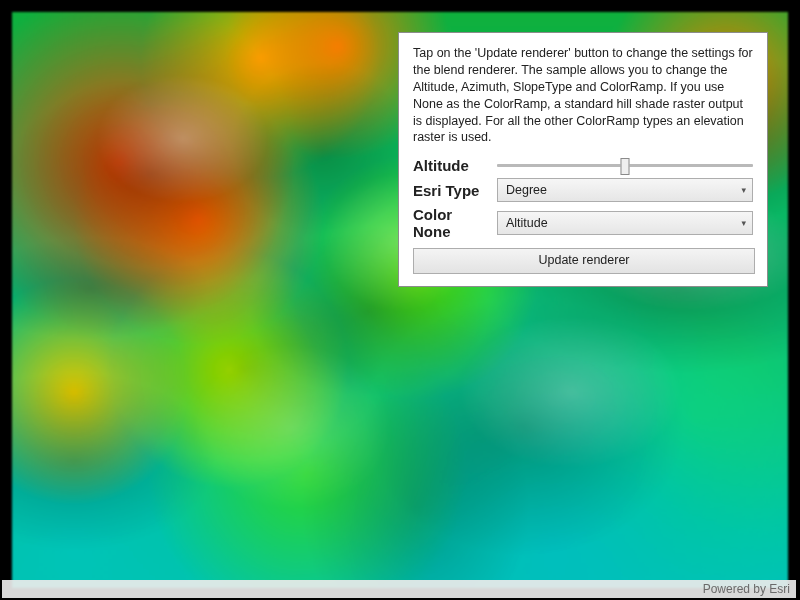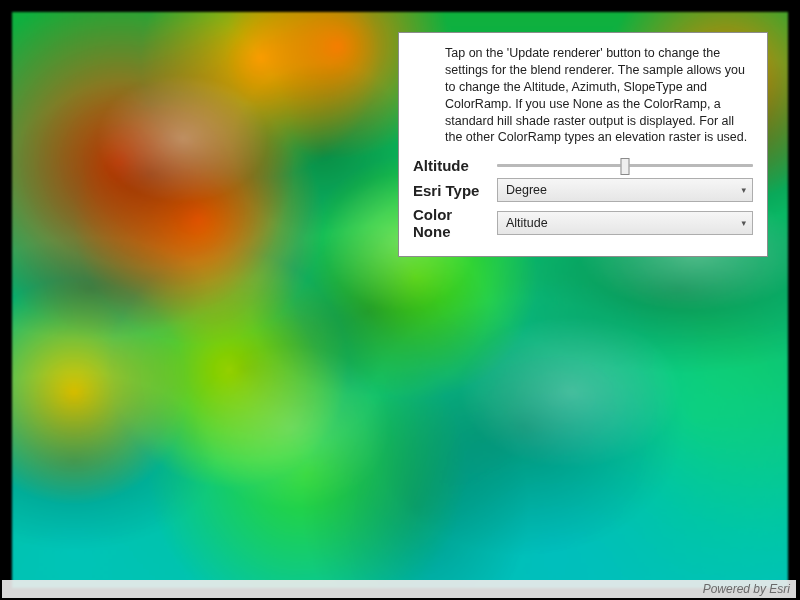--- a/index.html
+++ b/index.html
@@ -79,40 +79,38 @@
     right: 2px;
     bottom: 0;
     left: 0;
     height: 18px;
     padding-right: 6px;
     font-size: 12px;
     color: #6a6a6a;
     text-align: right;
     line-height: 18px;
     background: rgba(234,234,234,0.92);
-    font-style: italic;
   }
 
   
   .panel {
     position: absolute;
     top: 30px;
     right: 30px;
     width: 370px;
     background: #fff;
     border: 1px solid #8c8c8c;
     padding: 12px 14px 12px 14px;
     box-sizing: border-box;
   }
 
   .instructions {
     font-size: 12.5px;
     line-height: 1.35;
     margin-bottom: 10px;
-    margin-left: 32px;
   }
 
   .row {
     display: flex;
     align-items: center;
     gap: 10px;
     margin: 4px 0;
   }
   .row label {
     flex: 0 0 74px;
@@ -207,15 +205,16 @@
     </div>
 
     <div class="row">
       <label>Color None</label>
       <div class="dropdown">
         <span>Altitude</span>
         <span class="caret">▾</span>
       </div>
     </div>
 
+    <div class="btn">Update renderer</div>
   </div>
 
 </div>
 
 </body></html>

